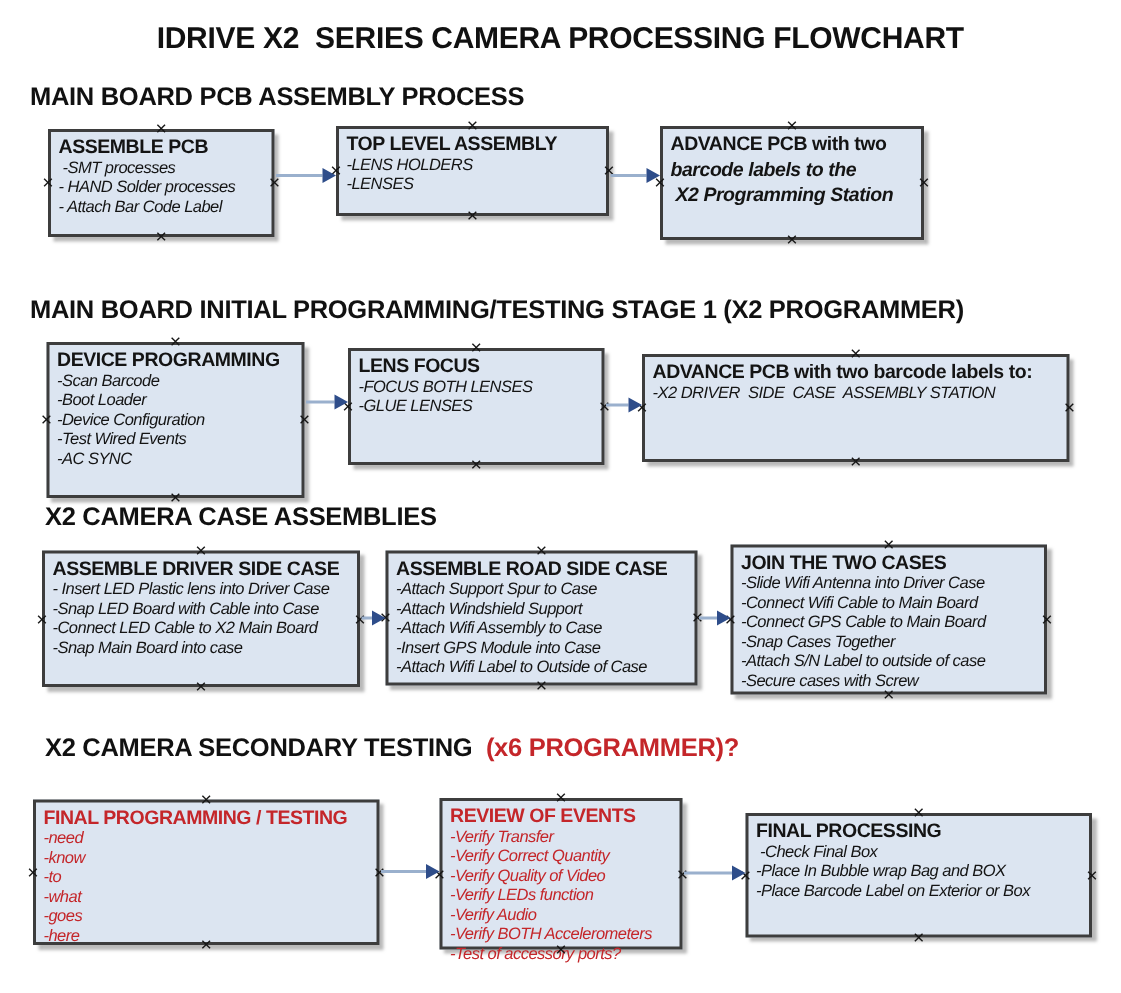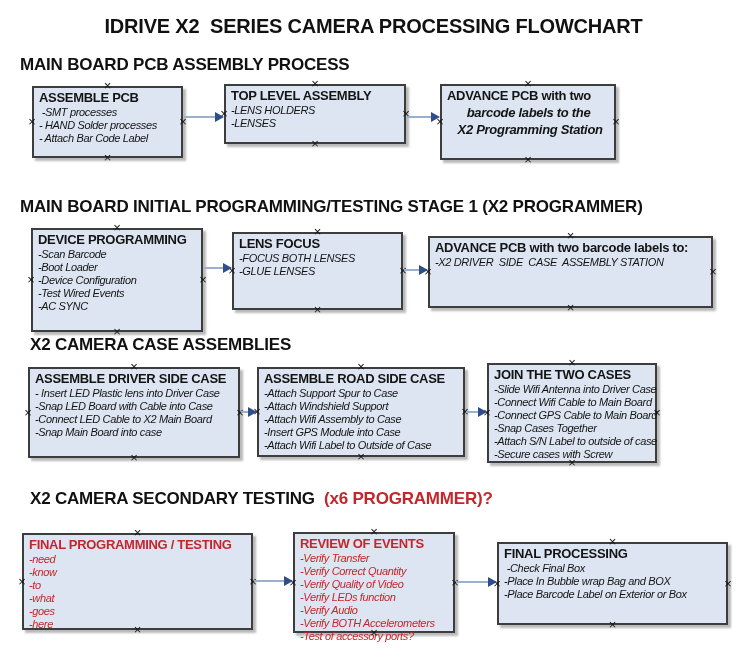--- a/index.html
+++ b/index.html
@@ -24,32 +24,32 @@
   .fbox{
     position:absolute;box-sizing:border-box;
     background:var(--box-fill,#dce5f1);
     border:2px solid var(--box-border,#3d3d3d);
     box-shadow:3px 3px 2px rgba(128,128,128,.55);
     padding:2px 4px 15px 5px;
   }
   .fbox .btitle{font-size:13px;font-weight:bold;line-height:16px;white-space:pre;letter-spacing:-0.3px;}
   .box-line{font-size:11px;line-height:13px;white-space:pre;letter-spacing:-0.35px;font-style:italic;}
   .fbox.red .btitle,.fbox.red .box-line{color:var(--red-text,#c4262a);}
-  .fbox.allbold .box-line{font-weight:bold;font-size:13px;line-height:17px;letter-spacing:-0.3px;text-align:center;}
+  .fbox.allbold .box-line{font-weight:bold;font-size:13px;line-height:17px;letter-spacing:-0.3px;}
 
   
   #bA{left:32px;top:86px;width:151px;height:72px}
   #bB{left:224px;top:84px;width:182px;height:60px}
   #bC{left:440px;top:84px;width:176px;height:76px}
   #bD{left:31px;top:228px;width:172px;height:104px}
   #bE{left:232px;top:232px;width:171px;height:78px}
   #bF{left:428px;top:236px;width:285px;height:72px}
   #bG{left:28px;top:367px;width:212px;height:91px}
   #bH{left:257px;top:367px;width:208px;height:90px}
-  #bI{left:487px;top:363px;width:170px;height:100px}
+  #bI{left:487px;top:363px;width:211px;height:100px}
   #bJ{left:22px;top:533px;width:231px;height:97px}
   #bK{left:293px;top:532px;width:162px;height:101px}
   #bL{left:497px;top:542px;width:231px;height:83px}
 
   
   .xm{position:absolute;width:10px;height:10px;pointer-events:none;}
   .xm::before{
     content:'\00d7';display:block;text-align:center;
     font-size:13px;line-height:10px;color:#151515;font-weight:400;
   }

